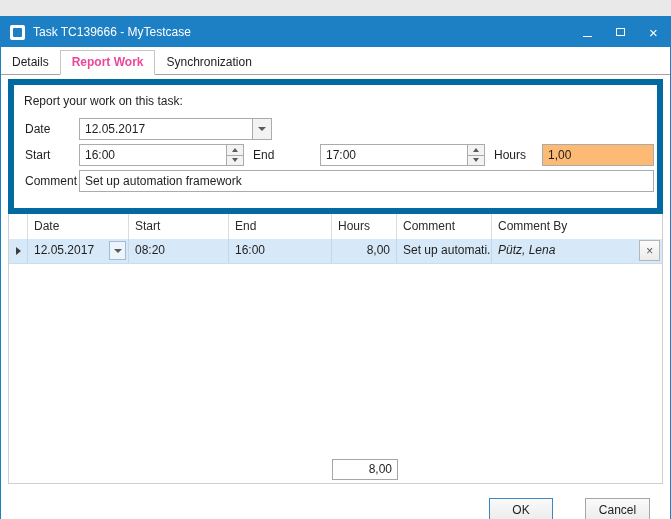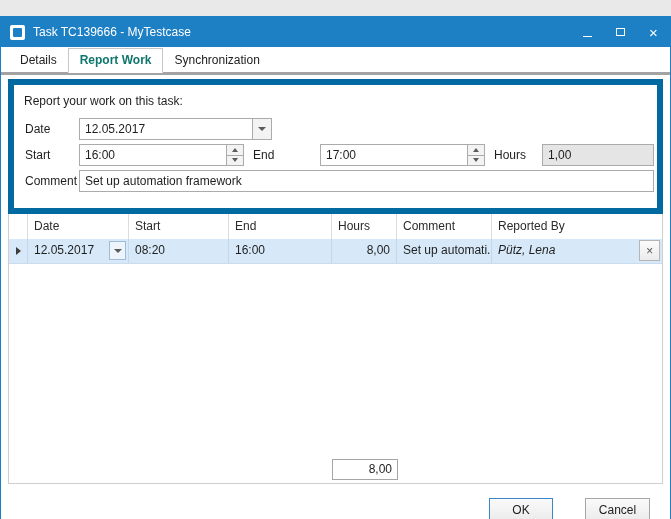--- a/index.html
+++ b/index.html
@@ -24,44 +24,44 @@
   .title-text { margin-left:8px; font-size:12px; white-space:nowrap; }
   .win-controls { margin-left:auto; display:flex; height:100%; }
   .win-btn { width:33px; height:100%; display:flex; align-items:center; justify-content:center; }
   .glyph-min { width:9px; height:1px; background:#fff; transform:translateY(4px); }
   .glyph-max { width:9px; height:8px; border:1px solid #fff; box-sizing:border-box; }
   .glyph-close { color:#fff; font-size:15px; line-height:1; }
 
   
   .tabstrip {
     position:absolute; top:30px; left:0; right:0; height:28px; box-sizing:border-box;
-    display:flex; align-items:flex-end; padding-left:8px;
-    border-bottom:3px solid #a3a3a3; background:#fff;
+    display:flex; align-items:flex-end; padding-left:0;
+    border-bottom:1px solid #a3a3a3; background:#fff;
   }
   .tab { padding:4px 11px 5px; color:#222; white-space:nowrap; }
   .tab.active {
     border:1px solid #c6c6c6; border-bottom:1px solid #fff; margin-bottom:-1px;
-    color:#0f766e; font-weight:bold; background:#fff;
+    color:#ec4899; font-weight:bold; background:#fff;
   }
 
   
   .form-panel {
     position:absolute; top:62px; left:7px; right:7px; height:135px;
     border:6px solid #0369a1; box-sizing:border-box; background:#fff;
   }
   .fp-label { position:absolute; white-space:nowrap; color:#1e1e1e; }
   .field {
     position:absolute; box-sizing:border-box; border:1px solid #ababab;
     background:#fff; display:flex; align-items:stretch; height:22px;
   }
   .field input {
     border:none; outline:none; flex:1; min-width:0; background:transparent;
     font:12px "Liberation Sans", sans-serif; padding:0 5px; color:#1e1e1e;
   }
-  .field.readonly { background:#e5e5e5; }
+  .field.readonly { background:#fdba74; }
   .combo-btn {
     width:18px; border-left:1px solid #ababab; background:#f3f3f3;
     display:flex; align-items:center; justify-content:center; flex:0 0 auto;
   }
   .tri-down { width:0; height:0; border-left:4px solid transparent; border-right:4px solid transparent; border-top:4px solid #5a5a5a; }
   .tri-up-sm { width:0; height:0; border-left:3px solid transparent; border-right:3px solid transparent; border-bottom:4px solid #5a5a5a; }
   .tri-down-sm { width:0; height:0; border-left:3px solid transparent; border-right:3px solid transparent; border-top:4px solid #5a5a5a; }
   .spin-col { width:16px; border-left:1px solid #ababab; display:flex; flex-direction:column; flex:0 0 auto; }
   .spin-btn { flex:1; display:flex; align-items:center; justify-content:center; background:#f3f3f3; }
   .spin-btn + .spin-btn { border-top:1px solid #ababab; }
@@ -201,21 +201,21 @@
   </div>
 
   <div class="grid">
     <div class="grid-header">
       <div class="gh-cell gh-ind"></div>
       <div class="gh-cell" style="width:101px;">Date</div>
       <div class="gh-cell" style="width:100px;">Start</div>
       <div class="gh-cell" style="width:103px;">End</div>
       <div class="gh-cell" style="width:65px;">Hours</div>
       <div class="gh-cell" style="width:95px;">Comment</div>
-      <div class="gh-cell gh-flex">Reported By</div>
+      <div class="gh-cell gh-flex">Comment By</div>
     </div>
 
     <div class="grid-row">
       <div class="gr-cell gr-ind">
         <span class="row-arrow"></span>
       </div>
       <div class="gr-cell" style="width:101px; padding-right:20px;">
         <span>12.05.2017</span>
         <span class="cell-combo-btn">
           <span class="tri-down"></span>

